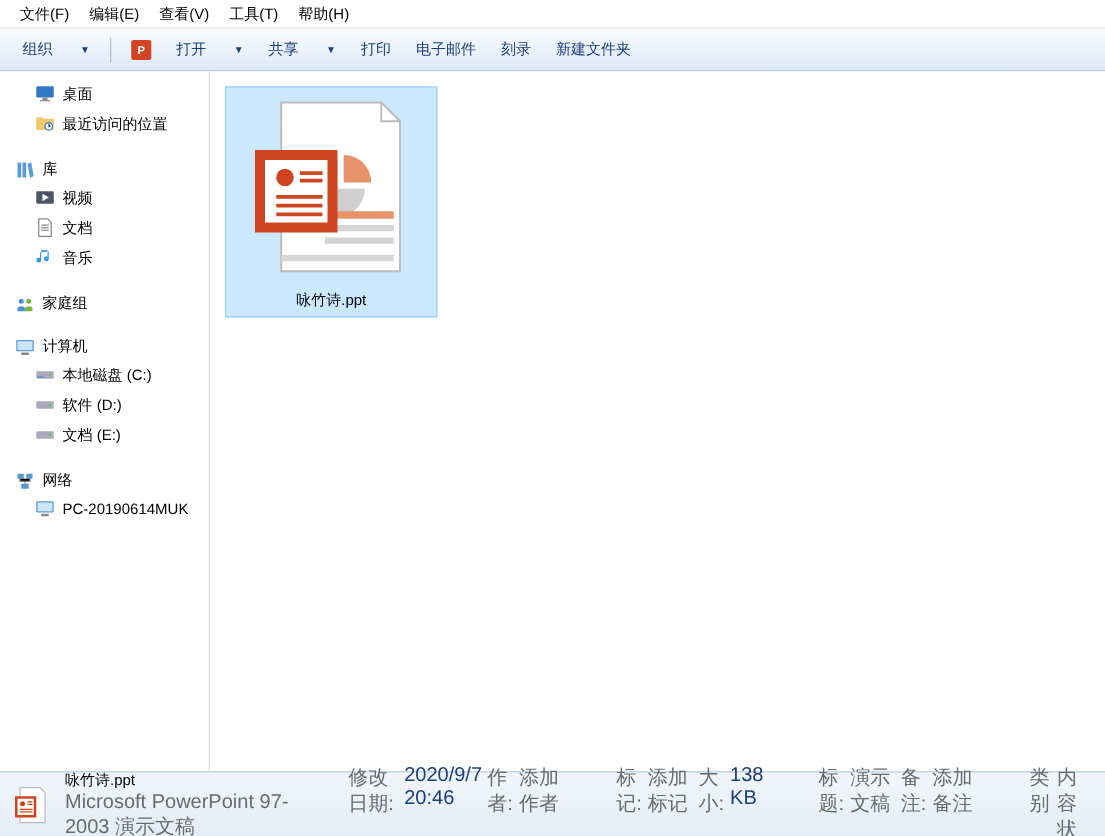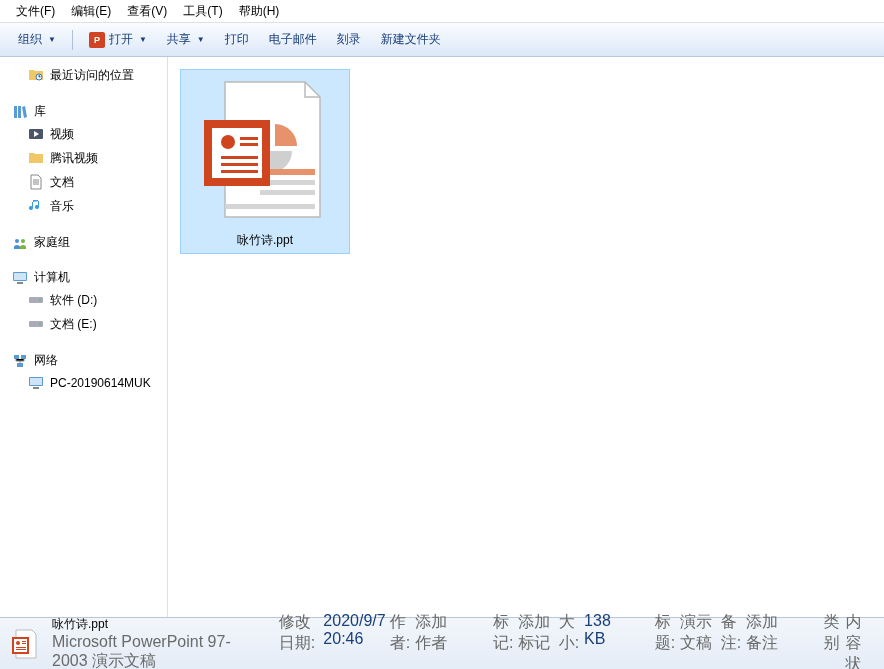--- a/index.html
+++ b/index.html
@@ -32,21 +32,21 @@
       background: linear-gradient(#fafcff, #dce8f7);
       border-bottom: 1px solid #b8c8dc;
       height: 34px;
       gap: 4px;
     }
     .toolbar-btn {
       padding: 3px 8px;
       cursor: pointer;
       display: flex;
       align-items: center;
-      gap: 4px;
+      gap: 20px;
       border-radius: 2px;
       color: #1a3e7a;
     }
     .toolbar-sep {
       width: 1px;
       height: 20px;
       background: #b0c0d4;
       margin: 0 4px;
     }
     .dropdown-arrow {
@@ -209,20 +209,30 @@
   <div class="toolbar-btn">新建文件夹</div>
 </div>
 
 <div class="main">
 
   <div class="sidebar">
     <div class="nav-group">
       <div class="nav-item">
         <span class="icon">
             <svg viewBox="0 0 16 16" width="16" height="16">
+              <rect x="1" y="2" width="14" height="9" fill="#3478c5" rx="1"></rect>
+              <rect x="6" y="11" width="4" height="2" fill="#888"></rect>
+              <rect x="4" y="13" width="8" height="1" fill="#888"></rect>
+            </svg>
+          </span>
+        <span>桌面</span>
+      </div>
+      <div class="nav-item">
+        <span class="icon">
+            <svg viewBox="0 0 16 16" width="16" height="16">
               <path fill="#f0c868" d="M1 3h5l1 1h8v9H1z"></path>
               <circle cx="11" cy="10" r="3" fill="#fff" stroke="#3478c5"></circle>
               <path stroke="#3478c5" d="M11 8v2h1.5"></path>
             </svg>
           </span>
         <span>最近访问的位置</span>
       </div>
     </div>
 
     <div class="nav-group">
@@ -235,28 +245,20 @@
         <span>库</span>
       </div>
       <div class="nav-item">
         <span class="icon">
             <svg viewBox="0 0 16 16" width="16" height="16">
               <rect x="1" y="3" width="14" height="10" fill="#4a5568" rx="1"></rect>
               <path fill="#fff" d="M6 5l5 3-5 3z"></path>
             </svg>
           </span>
         <span>视频</span>
-      </div>
-      <div class="nav-item">
-        <span class="icon">
-            <svg viewBox="0 0 16 16" width="16" height="16">
-              <path fill="#f0c868" d="M1 3h5l1 1h8v9H1z"></path>
-            </svg>
-          </span>
-        <span>腾讯视频</span>
       </div>
       <div class="nav-item">
         <span class="icon">
             <svg viewBox="0 0 16 16" width="16" height="16">
               <path fill="#fff" stroke="#888" d="M3 1h7l3 3v11H3z"></path>
               <path stroke="#888" d="M5 6h6M5 8h6M5 10h6"></path>
             </svg>
           </span>
         <span>文档</span>
       </div>
@@ -287,20 +289,30 @@
     <div class="nav-group">
       <div class="nav-header">
         <span class="icon">
             <svg viewBox="0 0 16 16" width="16" height="16">
               <rect x="1" y="2" width="14" height="9" fill="#5a9bd5" rx="1"></rect>
               <rect x="2" y="3" width="12" height="7" fill="#cfe5f7"></rect>
               <rect x="5" y="12" width="6" height="2" fill="#888"></rect>
             </svg>
           </span>
         <span>计算机</span>
+      </div>
+      <div class="nav-item">
+        <span class="icon">
+            <svg viewBox="0 0 16 16" width="16" height="16">
+              <rect x="1" y="5" width="14" height="6" fill="#aab" rx="1"></rect>
+              <rect x="2" y="9" width="5" height="1" fill="#4a90d9"></rect>
+              <circle cx="12" cy="8" r="1" fill="#5c5"></circle>
+            </svg>
+          </span>
+        <span>本地磁盘 (C:)</span>
       </div>
       <div class="nav-item">
         <span class="icon">
             <svg viewBox="0 0 16 16" width="16" height="16">
               <rect x="1" y="5" width="14" height="6" fill="#aab" rx="1"></rect>
               <circle cx="12" cy="8" r="1" fill="#5c5"></circle>
             </svg>
           </span>
         <span>软件 (D:)</span>
       </div>

